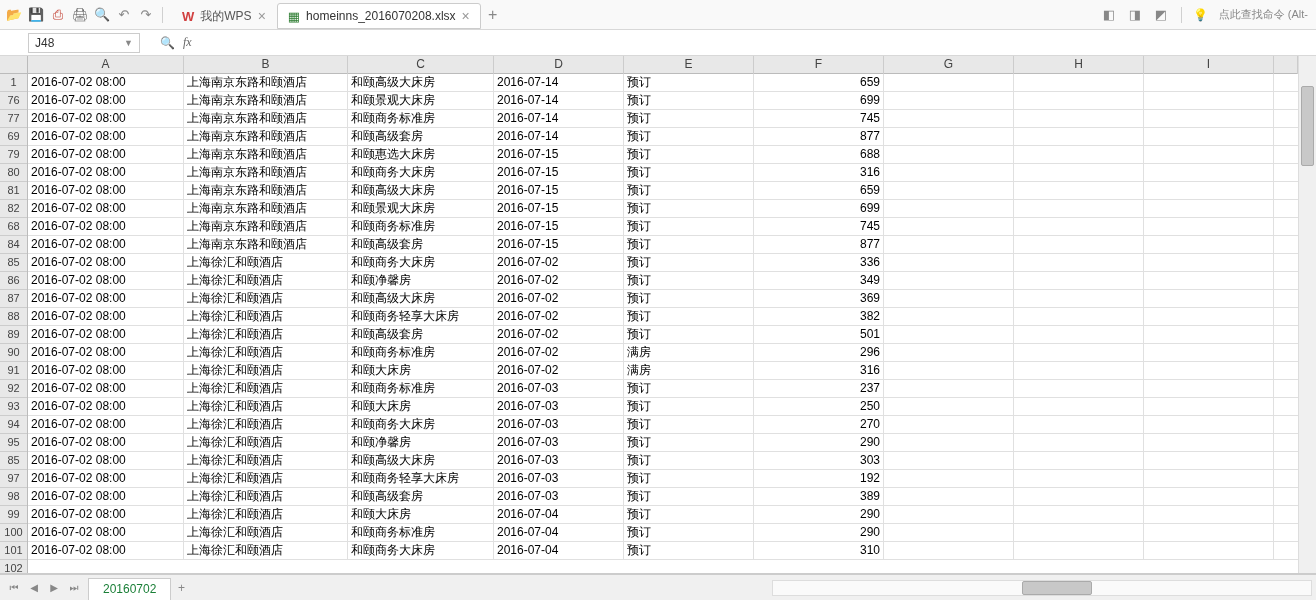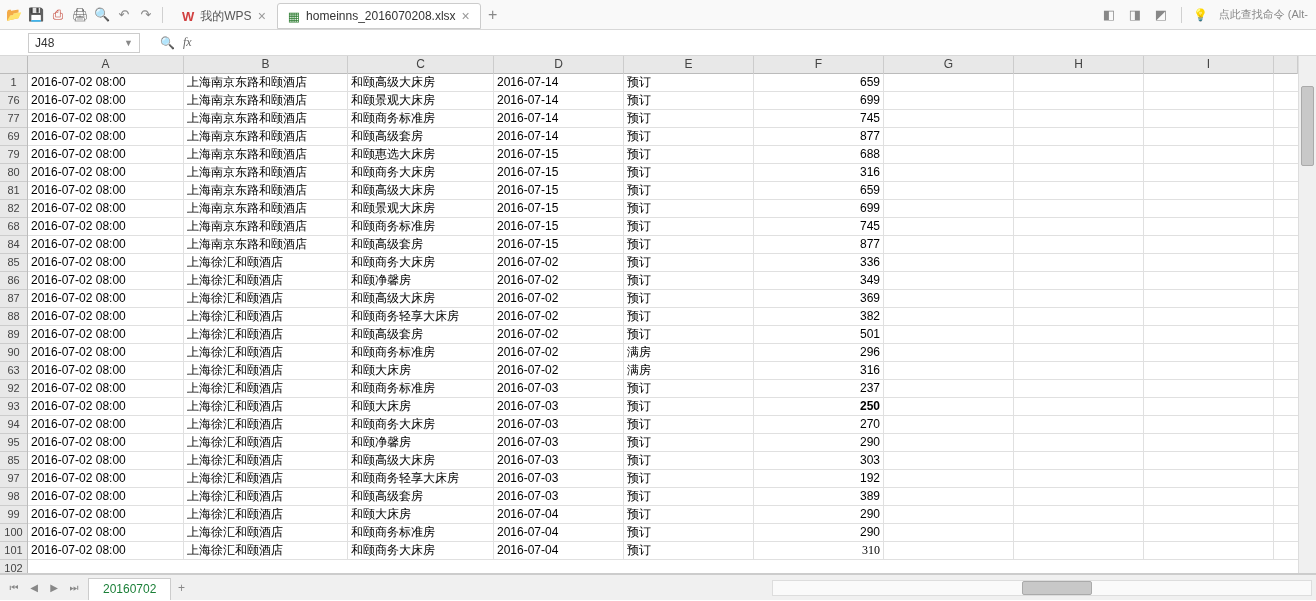--- a/index.html
+++ b/index.html
@@ -135,21 +135,21 @@
       <div class="row-h">81</div>
       <div class="row-h">82</div>
       <div class="row-h">68</div>
       <div class="row-h">84</div>
       <div class="row-h">85</div>
       <div class="row-h">86</div>
       <div class="row-h">87</div>
       <div class="row-h">88</div>
       <div class="row-h">89</div>
       <div class="row-h">90</div>
-      <div class="row-h">63</div>
+      <div class="row-h">91</div>
       <div class="row-h">92</div>
       <div class="row-h">93</div>
       <div class="row-h">94</div>
       <div class="row-h">95</div>
       <div class="row-h">85</div>
       <div class="row-h">97</div>
       <div class="row-h">98</div>
       <div class="row-h">99</div>
       <div class="row-h">100</div>
       <div class="row-h">101</div>
@@ -353,21 +353,21 @@
         <div class="cell" style="width: 130px;"></div>
         <div class="cell" style="width: 130px;"></div>
         <div class="cell" style="width: 130px;"></div>
       </div>
       <div class="row">
         <div class="cell" style="width: 156px;">2016-07-02 08:00</div>
         <div class="cell" style="width: 164px;">上海徐汇和颐酒店</div>
         <div class="cell" style="width: 146px;">和颐大床房</div>
         <div class="cell" style="width: 130px;">2016-07-03</div>
         <div class="cell" style="width: 130px;">预订</div>
-        <div class="cell num" style="width: 130px; font-weight: bold;">250</div>
+        <div class="cell num" style="width: 130px;">250</div>
         <div class="cell" style="width: 130px;"></div>
         <div class="cell" style="width: 130px;"></div>
         <div class="cell" style="width: 130px;"></div>
       </div>
       <div class="row">
         <div class="cell" style="width: 156px;">2016-07-02 08:00</div>
         <div class="cell" style="width: 164px;">上海徐汇和颐酒店</div>
         <div class="cell" style="width: 146px;">和颐商务大床房</div>
         <div class="cell" style="width: 130px;">2016-07-03</div>
         <div class="cell" style="width: 130px;">预订</div>
@@ -441,21 +441,21 @@
         <div class="cell" style="width: 130px;"></div>
         <div class="cell" style="width: 130px;"></div>
         <div class="cell" style="width: 130px;"></div>
       </div>
       <div class="row">
         <div class="cell" style="width: 156px;">2016-07-02 08:00</div>
         <div class="cell" style="width: 164px;">上海徐汇和颐酒店</div>
         <div class="cell" style="width: 146px;">和颐商务大床房</div>
         <div class="cell" style="width: 130px;">2016-07-04</div>
         <div class="cell" style="width: 130px;">预订</div>
-        <div class="cell num" style="width: 130px; font-family: Liberation Serif, serif;">310</div>
+        <div class="cell num" style="width: 130px;">310</div>
         <div class="cell" style="width: 130px;"></div>
         <div class="cell" style="width: 130px;"></div>
         <div class="cell" style="width: 130px;"></div>
       </div>
     </div>
   <div class="vscroll">
     <div class="vscroll-thumb"></div>
   </div>
 </div>
 

